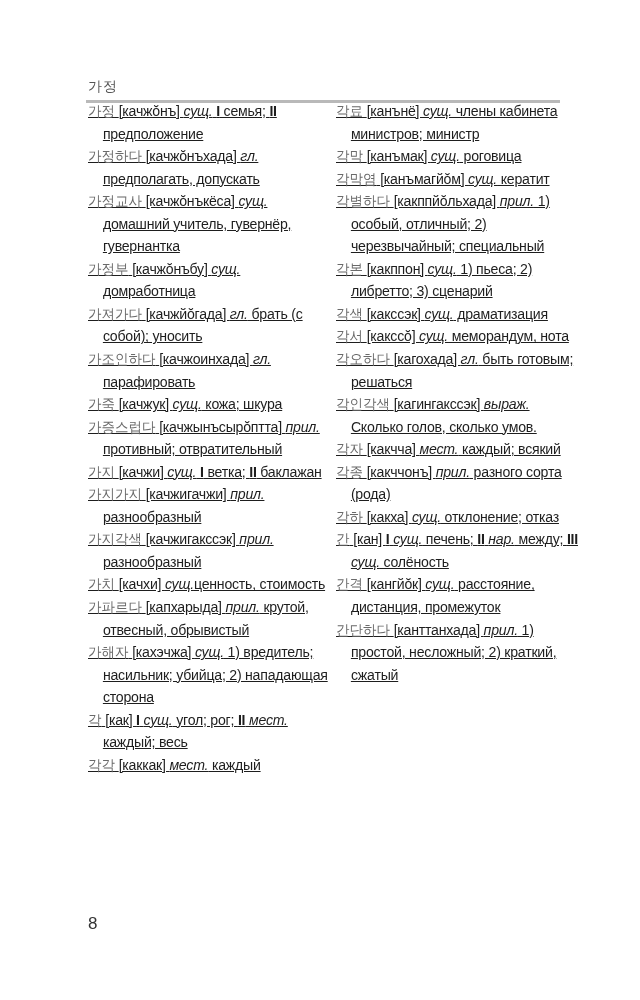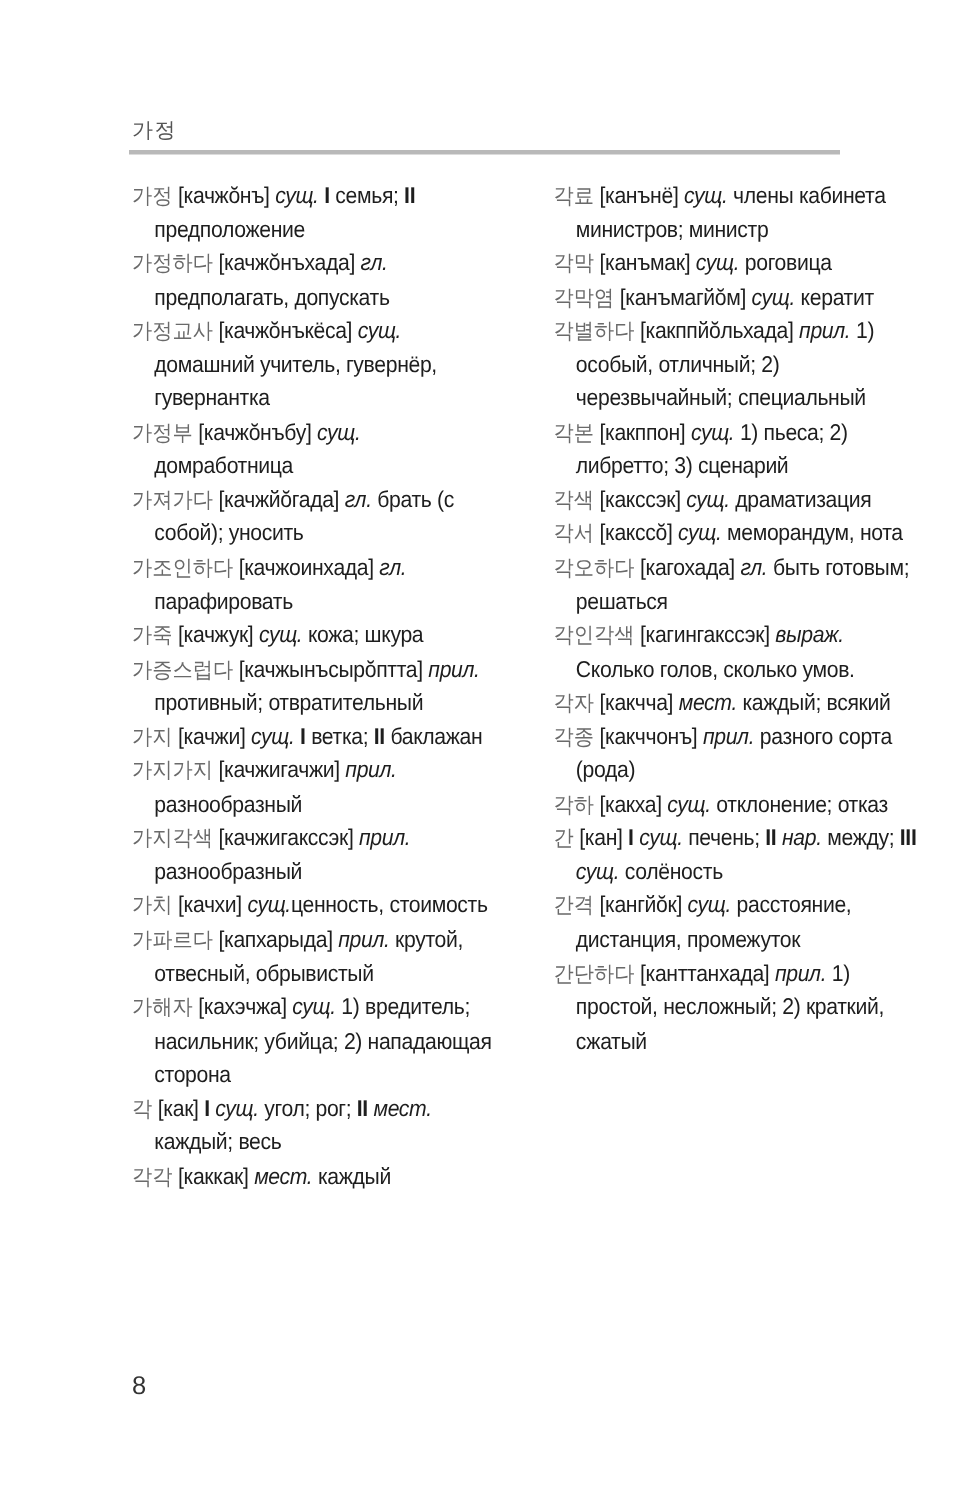--- a/index.html
+++ b/index.html
@@ -8,24 +8,24 @@
     font-family: "Liberation Sans", "DejaVu Sans", sans-serif; color: #1e1e1e;
   }
   .running-head {
     position: absolute; left: 88px; top: 78px; font-size: 14px; color: #555; letter-spacing: 1px;
     font-family: "DejaVu Sans", sans-serif; font-weight: 300;
   }
   .head-rule {
     position: absolute; left: 86px; top: 100px; width: 474px; height: 3px; background: #b9b9b9;
   }
   .column {
-    position: absolute; top: 120px; width: 232px;
+    position: absolute; top: 100px; width: 232px; text-decoration: underline;
   }
   .col-left { left: 88px; }
-  .col-right { left: 336px; margin-left: 33px; }
+  .col-right { left: 336px; }
   .entry {
     font-size: 15.2px; line-height: 22.55px; padding-left: 16px; text-indent: -16px;
     letter-spacing: -0.25px; transform: scaleX(0.93); transform-origin: left top; width: 250px;
   }
   .hw {
     font-family: "DejaVu Sans", sans-serif; color: #6a6a6a; font-weight: 300; font-size: 14.5px;
     letter-spacing: 0;
   }
   .tr { color: #1e1e1e; }
   .pos { font-style: italic; }

